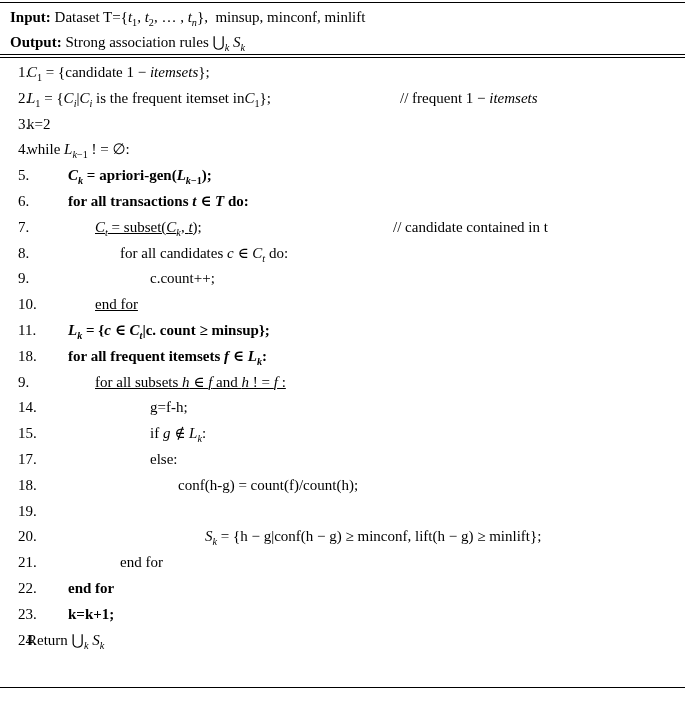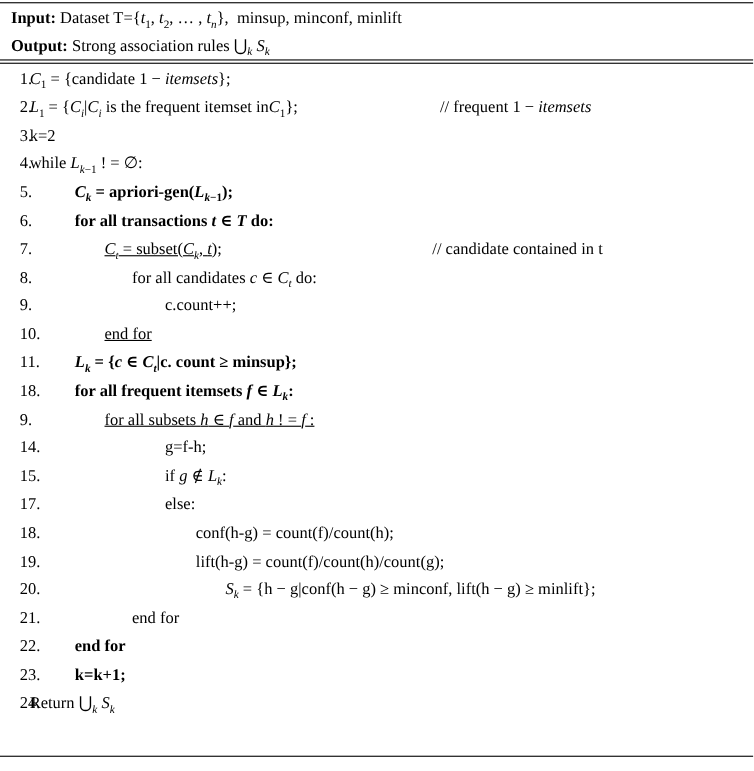--- a/index.html
+++ b/index.html
@@ -117,21 +117,20 @@
     <div class="row">
         <span class="num">17.</span>
         <span class="code ind4">else:</span>
       </div>
     <div class="row">
         <span class="num">18.</span>
         <span class="code ind5">conf(h-g) = count(f)/count(h);</span>
       </div>
     <div class="row">
         <span class="num">19.</span>
-        <span class="code ind5">lift(h-g) = count(f)/count(h)/count(g);</span>
       </div>
     <div class="row">
         <span class="num">20.</span>
         <span class="code ind6"><i>S<sub>k</sub></i> = {h − g|conf(h − g) ≥ minconf, lift(h − g) ≥ minlift};</span>
       </div>
     <div class="row">
         <span class="num">21.</span>
         <span class="code ind3">end for</span>
       </div>
     <div class="row">

